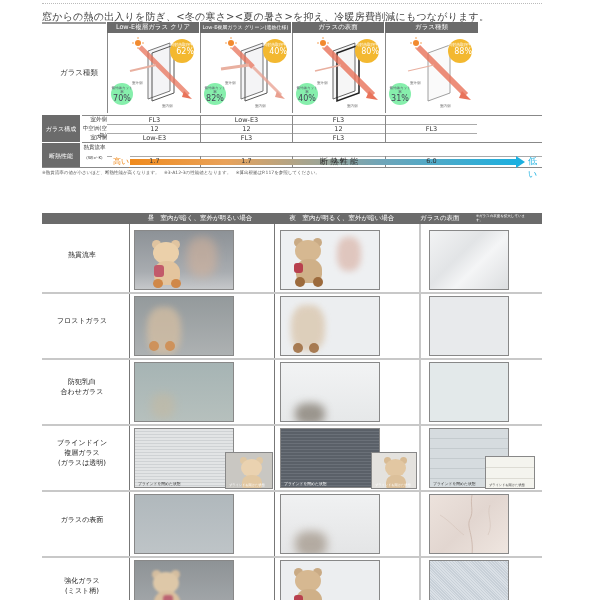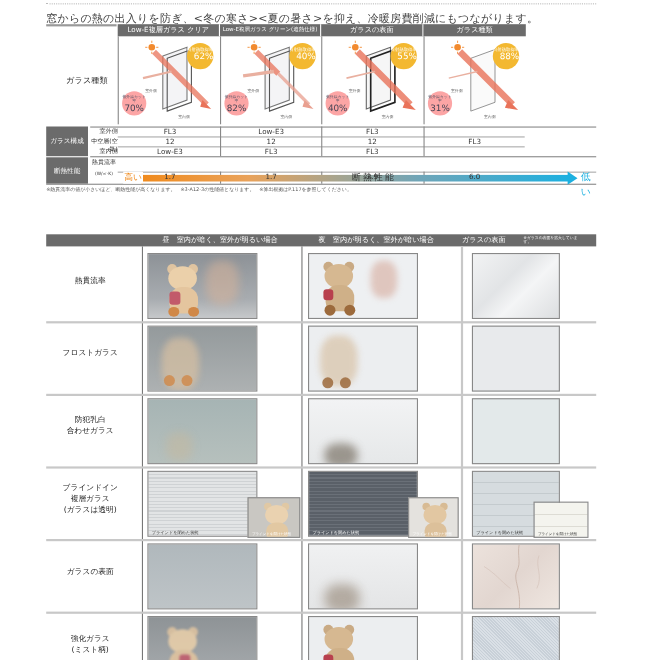--- a/index.html
+++ b/index.html
@@ -11,21 +11,21 @@
   
   .tbl { position: absolute; left: 42px; top: 22px; width: 500px; }
   .hdr-row { position: absolute; left: 65px; top: 0; height: 11px; display: flex; }
   .hdr-cell { height: 11px; background: #6b6b6b; color: #fff; font-size: 6.5px; line-height: 11px; text-align: center; border-right: 1px solid #fff; white-space: nowrap; overflow: hidden; }
   .diag-row { position: absolute; left: 0; top: 11px; height: 80px; width: 500px; }
   .row-label { position: absolute; font-size: 7.5px; color: #333; }
   .diag-cell { position: absolute; top: 0; height: 80px; border-left: 1px solid #888; }
   .diag-cell svg { position: absolute; left: 0; top: 0; }
   .sun-badge { position: absolute; width: 24px; height: 24px; border-radius: 50%; background: #f3b830; color: #fff; font-size: 4px; text-align: center; line-height: 5px; padding-top: 3px; }
   .sun-badge .pct { font-size: 8px; line-height: 9px; display: block; text-align: right; }
-  .uv-badge { position: absolute; width: 22px; height: 22px; border-radius: 50%; background: #fca5a5; color: #556; font-size: 3.5px; text-align: center; line-height: 4px; padding-top: 3px; }
+  .uv-badge { position: absolute; width: 22px; height: 22px; border-radius: 50%; background: #86efac; color: #556; font-size: 3.5px; text-align: center; line-height: 4px; padding-top: 3px; }
   .uv-badge .pct { font-size: 8px; line-height: 10px; display: block; color: #445; }
   .mini { position: absolute; font-size: 3.5px; color: #666; }
 
   .spec { position: absolute; left: 0; top: 91px; width: 500px; }
   .spec-grp { position: absolute; left: 0; width: 38px; background: #6b6b6b; color: #fff; font-size: 6px; text-align: center; display: flex; align-items: center; justify-content: center; line-height: 7px; }
   .spec-sub { position: absolute; left: 40px; width: 25px; font-size: 5.5px; text-align: right; color: #333; }
   .spec-line { position: absolute; left: 40px; width: 460px; border-top: 1px solid #aaa; }
   .spec-val { position: absolute; width: 67px; text-align: center; font-size: 6.5px; color: #333; }
   .vline { position: absolute; border-left: 1px solid #888; }
   .grad { position: absolute; left: 68px; top: 30px; width: 432px; height: 12px; }
@@ -122,21 +122,21 @@
             <line x1="30" y1="14" x2="30" y2="16"></line>
             <line x1="24" y1="10" x2="26" y2="10"></line>
             <line x1="34" y1="10" x2="36" y2="10"></line>
           </g>
         <polygon points="40,18 62,10 62,58 40,66" fill="#f6f6f6" stroke="#666" stroke-width="1"></polygon>
         <polygon points="44,20 66,12 66,60 44,68" fill="none" stroke="#222" stroke-width="1.5"></polygon>
         <line x1="32" y1="14" x2="80" y2="62" stroke="#e9735a" stroke-width="6" opacity="0.8"></line>
         <polygon points="76,58 85,67 73,65" fill="#e9735a"></polygon>
         <line x1="48" y1="32" x2="22" y2="38" stroke="#e9b0a0" stroke-width="1.5"></line>
       </svg>
-      <div class="sun-badge" style="left:62px;top:6px"><span>日射熱取得率</span><span class="pct">55%</span></div>
+      <div class="sun-badge" style="left:62px;top:6px"><span>日射熱取得率</span><span class="pct">80%</span></div>
       <div class="uv-badge" style="left:3px;top:50px"><span>紫外線カット率</span><span class="pct">40%</span></div>
       <div class="mini" style="left:24px;top:48px">室外側</div>
       <div class="mini" style="left:54px;top:71px">室内側</div>
     </div>
 
     <div class="diag-cell" style="left:343px;width:93px">
       <svg width="93" height="80">
         <circle cx="30" cy="10" r="3" fill="#f28a2e"></circle>
           <g stroke="#f28a2e" stroke-width="0.8">
             <line x1="30" y1="4" x2="30" y2="6"></line>

